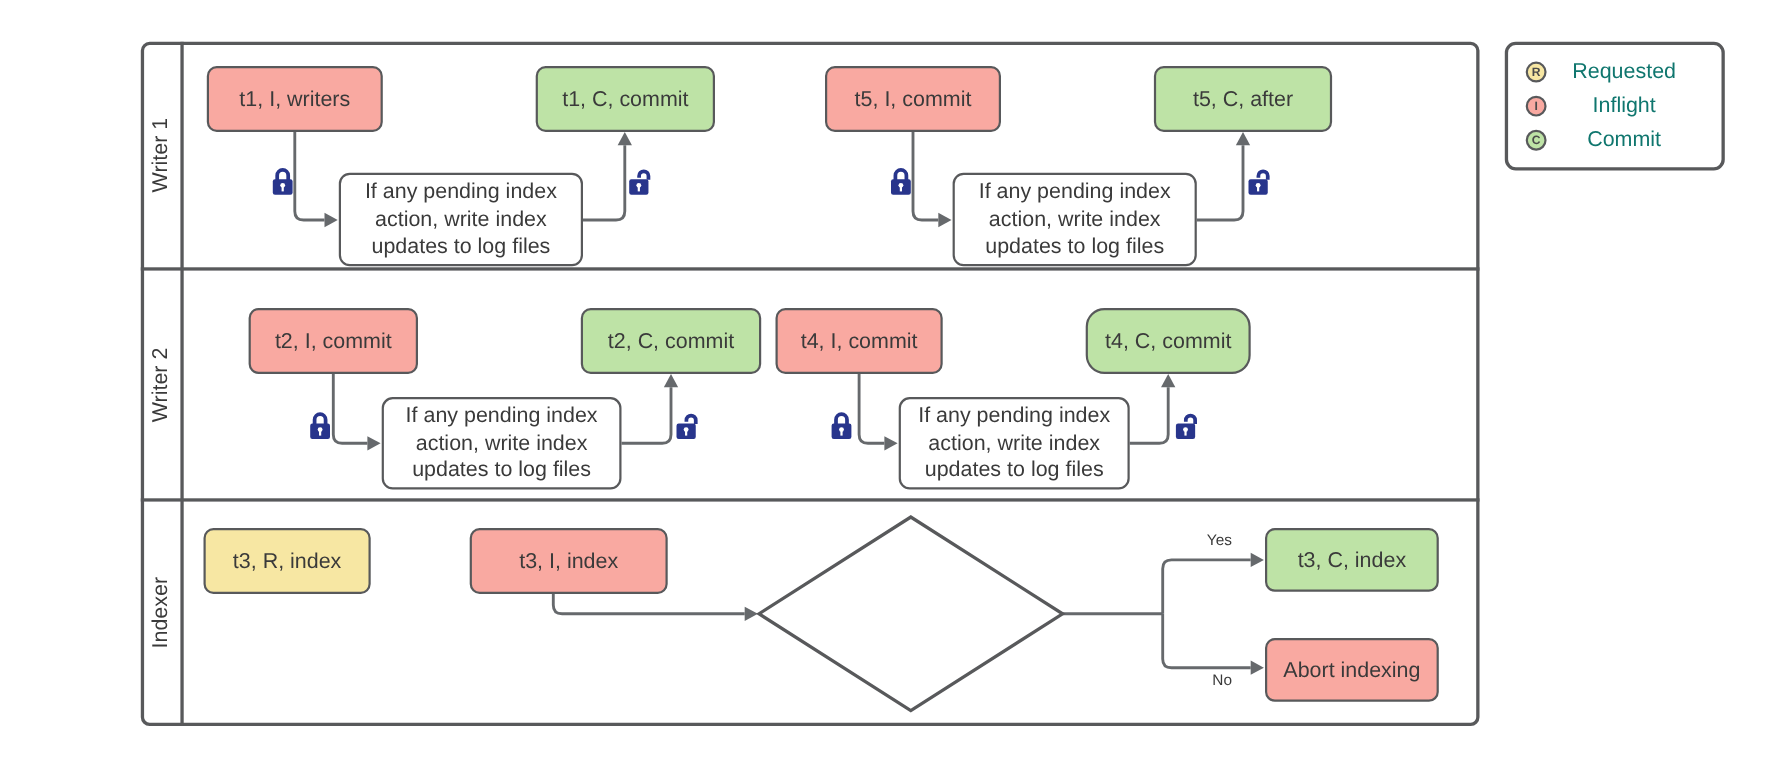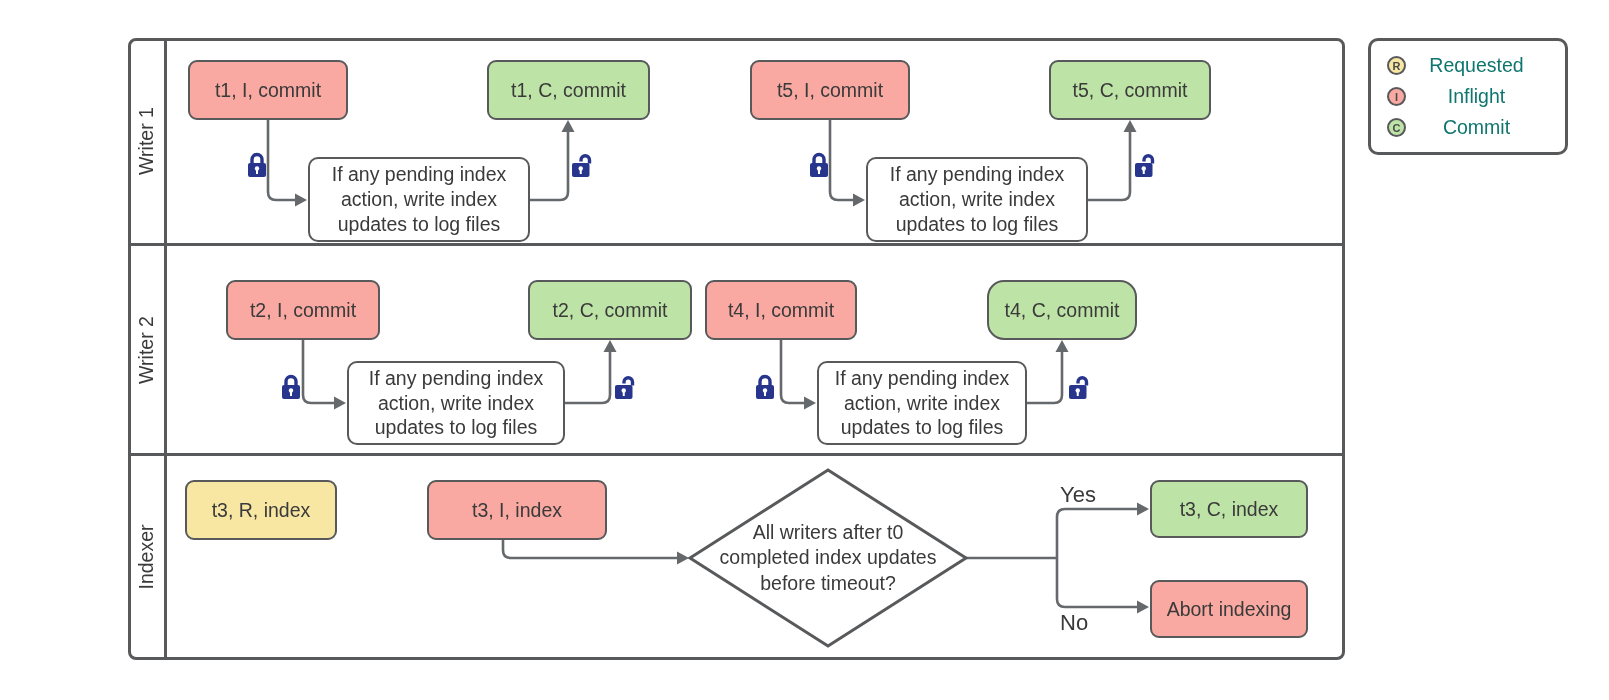--- a/index.html
+++ b/index.html
@@ -24,21 +24,21 @@
     box-sizing:border-box;z-index:2;text-align:center;
   }
   .inflight{background:var(--inflight-fill);}
   .commit{background:var(--commit-fill);}
   .requested{background:var(--requested-fill);}
   .process{background:#ffffff;font-size:19.5px;line-height:1.28;padding:6px 9px;border-radius:10px;}
   .diamond-text{
     position:absolute;display:flex;align-items:center;justify-content:center;
     font-size:19.5px;line-height:1.3;text-align:center;z-index:2;
   }
-  .branch-label{position:absolute;width:60px;text-align:left;font-size:22px;z-index:2;}
+  .branch-label{position:absolute;width:60px;text-align:right;font-size:14px;z-index:2;}
   .lock{position:absolute;z-index:3;}
   .legend{
     position:absolute;left:1368px;top:38px;width:200px;height:117px;
     border:3px solid var(--border);border-radius:10px;box-sizing:border-box;background:#fff;
     display:flex;flex-direction:column;justify-content:center;gap:5px;
     padding:6px 10px 6px 16px;z-index:2;
   }
   .legend-row{display:flex;align-items:center;height:26px;}
   .legend-circle{
     width:19px;height:19px;border-radius:50%;border:2px solid var(--border);box-sizing:border-box;
@@ -91,37 +91,36 @@
     <path class="conn" d="M1057 558 V599 Q1057 607 1065 607 H1137"></path>
     <polygon class="arrowhead" points="1149,607 1137,600.5 1137,613.5"></polygon>
 
     <polygon class="diamond-shape" points="690,558 828,470 966,558 828,646"></polygon>
   </svg>
 
   <div class="lane-label" style="left:66px;top:129px;">Writer 1</div>
   <div class="lane-label" style="left:66px;top:338px;">Writer 2</div>
   <div class="lane-label" style="left:66px;top:545px;">Indexer</div>
 
-  <div class="node inflight" style="left:188px;top:60px;width:160px;height:60px;">t1, I, commit</div>
+  <div class="node inflight" style="left:188px;top:60px;width:160px;height:60px;">t1, I, writers</div>
   <div class="node process" style="left:308px;top:157px;width:222px;height:85px;">If any pending index action, write index updates to log files</div>
   <div class="node commit" style="left:487px;top:60px;width:163px;height:60px;">t1, C, commit</div>
   <div class="node inflight" style="left:750px;top:60px;width:160px;height:60px;">t5, I, commit</div>
   <div class="node process" style="left:866px;top:157px;width:222px;height:85px;">If any pending index action, write index updates to log files</div>
-  <div class="node commit" style="left:1049px;top:60px;width:162px;height:60px;">t5, C, commit</div>
+  <div class="node commit" style="left:1049px;top:60px;width:162px;height:60px;">t5, C, after</div>
 
   <div class="node inflight" style="left:226px;top:280px;width:154px;height:60px;">t2, I, commit</div>
   <div class="node process" style="left:347px;top:361px;width:218px;height:84px;">If any pending index action, write index updates to log files</div>
   <div class="node commit" style="left:528px;top:280px;width:164px;height:60px;">t2, C, commit</div>
   <div class="node inflight" style="left:705px;top:280px;width:152px;height:60px;">t4, I, commit</div>
   <div class="node process" style="left:817px;top:361px;width:210px;height:84px;">If any pending index action, write index updates to log files</div>
   <div class="node commit" style="left:987px;top:280px;width:150px;height:60px;border-radius:17px;">t4, C, commit</div>
 
   <div class="node requested" style="left:185px;top:480px;width:152px;height:60px;">t3, R, index</div>
   <div class="node inflight" style="left:427px;top:480px;width:180px;height:60px;">t3, I, index</div>
-  <div class="diamond-text" style="left:708px;top:502px;width:240px;height:112px;">All writers after t0 completed index updates before timeout?</div>
   <div class="branch-label" style="left:1060px;top:482px;">Yes</div>
   <div class="branch-label" style="left:1060px;top:610px;">No</div>
   <div class="node commit" style="left:1150px;top:480px;width:158px;height:58px;">t3, C, index</div>
   <div class="node inflight" style="left:1150px;top:580px;width:158px;height:58px;">Abort indexing</div>
 
   <svg class="lock" style="left:244px;top:150px;" width="26" height="30" viewBox="0 0 26 30">
     <path class="shackle" d="M8 15 V9.5 a5 5 0 0 1 10 0 V15"></path>
       <rect class="lockbody" x="4" y="13" width="18" height="14" rx="2"></rect>
     <circle class="keyhole" cx="13" cy="18.5" r="2.2"></circle>
       <rect class="keyhole" x="12" y="18.5" width="2" height="5.5"></rect>

